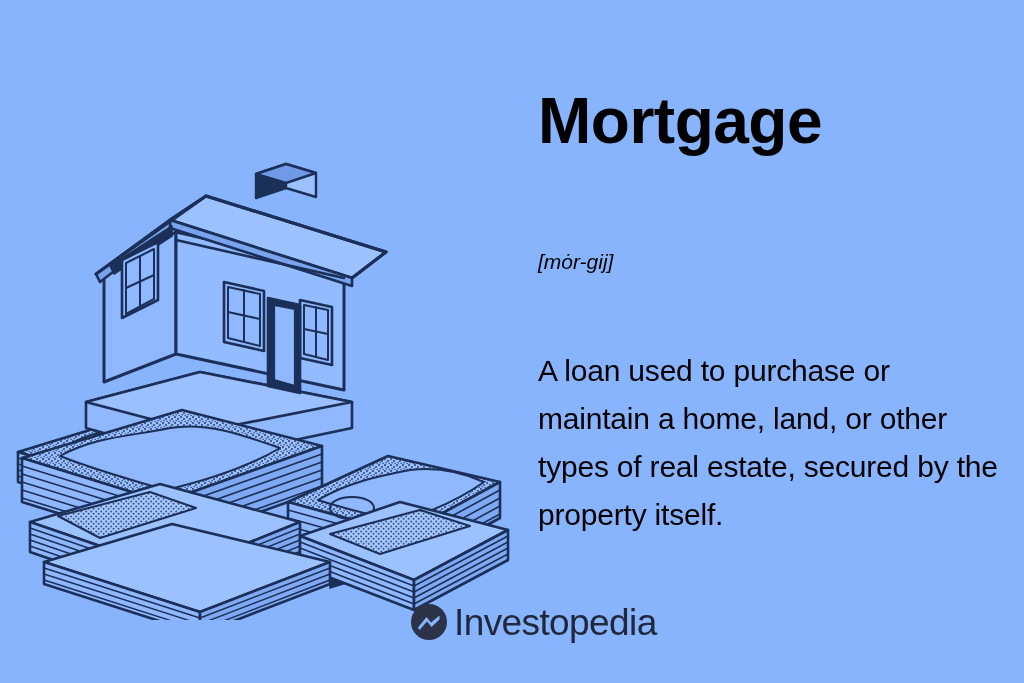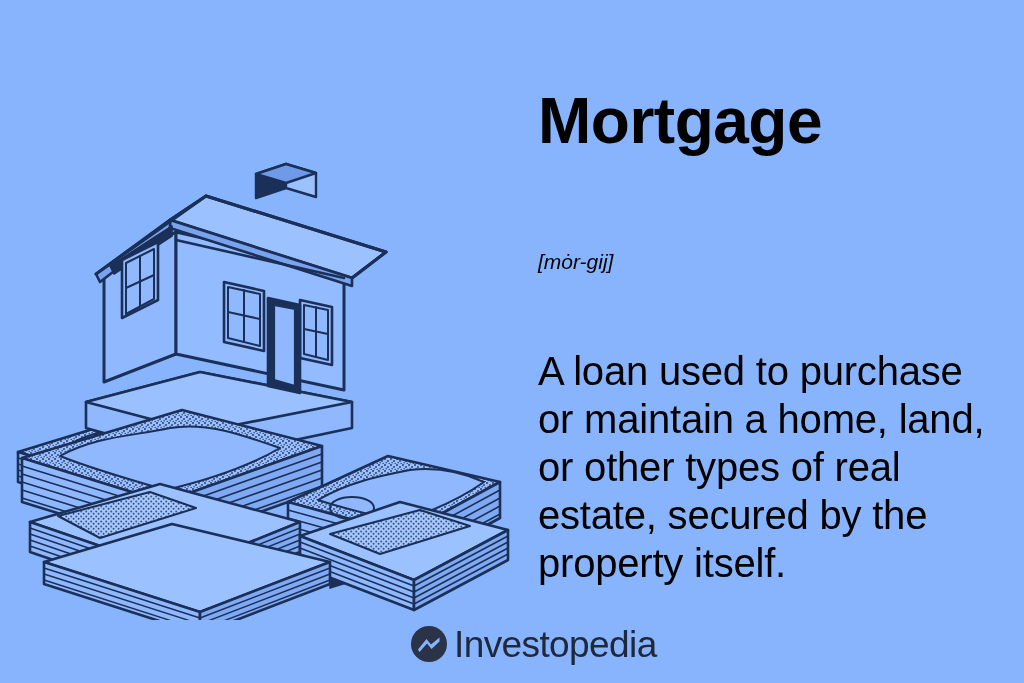--- a/index.html
+++ b/index.html
@@ -60,31 +60,31 @@
     font-size: 21px;
     font-style: italic;
     color: #000000;
     white-space: nowrap;
   }
   #definition {
     position: absolute;
     left: 0px;
     top: 347px;
     width: 468px;
-    font-size: 40px;
+    font-size: 30px;
     line-height: 48px;
     color: #000000;
     letter-spacing: -0.2px;
   }
 
   
   #logo {
     position: absolute;
     left: 410px;
-    top: 621px;
+    top: 599px;
     height: 46px;
     display: flex;
     align-items: center;
     justify-content: flex-end;
   }
   #logo-mark {
     width: 38px;
     height: 38px;
     flex: 0 0 38px;
   }

